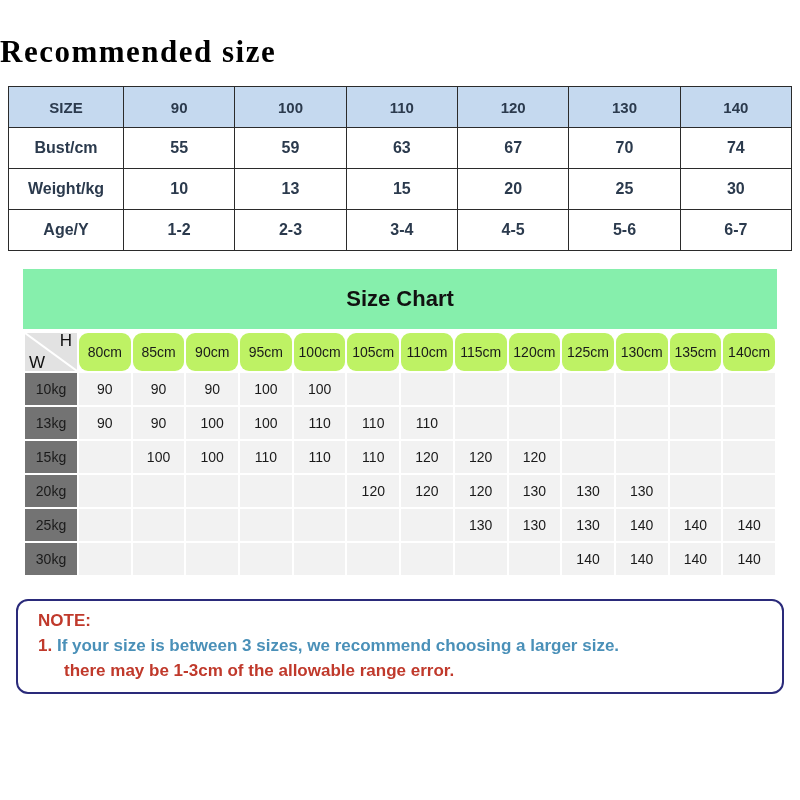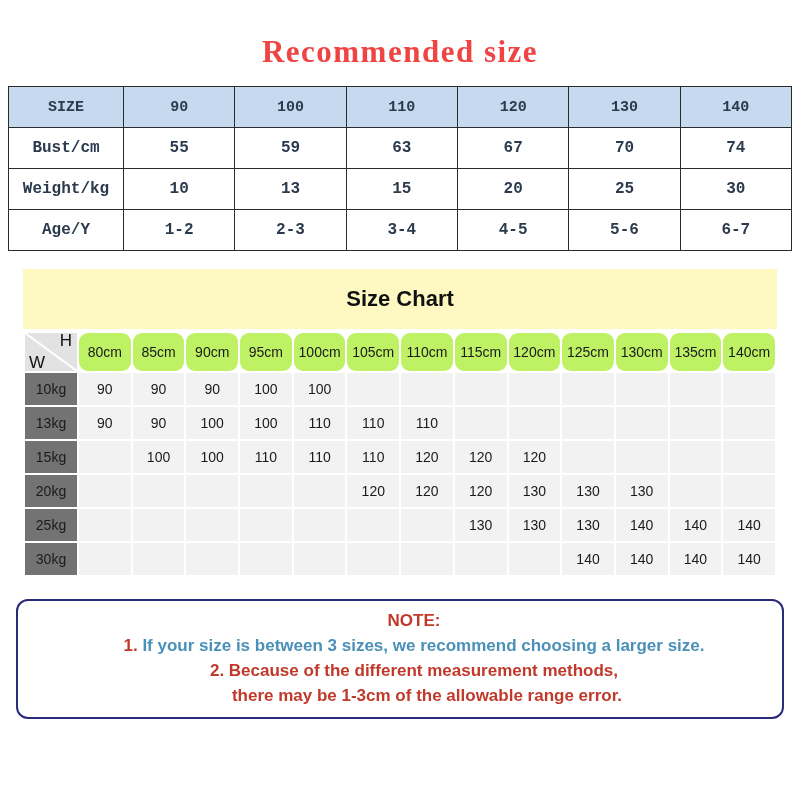--- a/index.html
+++ b/index.html
@@ -9,22 +9,21 @@
   body {
     width: 800px;
     height: 800px;
     background: #ffffff;
     font-family: "Liberation Sans", sans-serif;
     overflow: hidden;
   }
 
   
   .page-title {
-    text-align: center;
-    color: #ef4444;
+    color: #000000;
     font-family: "Liberation Serif", serif;
     font-size: 31px;
     font-weight: 700;
     letter-spacing: 1.5px;
     padding-top: 36px;
     padding-bottom: 0;
     line-height: 1;
   }
 
   
@@ -36,37 +35,37 @@
     width: 784px;
     table-layout: fixed;
   }
   table.rec-table td {
     border: 1.5px solid #2b2b2b;
     text-align: center;
     font-size: 16px;
     font-weight: 700;
     color: #2b3a4d;
     height: 38px;
-    font-family: Liberation Mono, monospace;
+    font-family: Liberation Sans, sans-serif;
   }
   table.rec-table tr.rec-head td {
     background: #c5d9ef;
     font-size: 15px;
   }
   table.rec-table td.rec-label {
     width: 112px;
   }
 
   
   .chart-wrap {
     margin: 18px 0 0 23px;
     width: 754px;
   }
   .chart-banner {
-    background: #fef9c3;
+    background: #86efac;
     height: 60px;
     line-height: 60px;
     text-align: center;
     font-size: 22px;
     font-weight: 700;
     color: #111111;
     font-family: "Liberation Sans", sans-serif;
   }
   table.grid {
     border-collapse: separate;
@@ -135,24 +134,23 @@
   td.c-120 { background: #f6cc79; }
   td.c-130 { background: #8ef0ec; }
   td.c-140 { background: #cbee6b; }
   td.c-empty { background: #f2f2f2; }
 
   
   .note-box {
     margin: 22px 16px 0 16px;
     border: 2.5px solid #2a2a7a;
     border-radius: 12px;
-    padding: 7px 0 9px 28px;
+    padding: 7px 0 9px 20px;
     box-sizing: border-box;
     width: 768px;
-    text-align: center;
   }
   .note-line {
     font-family: "Liberation Sans", sans-serif;
     font-size: 17px;
     font-weight: 700;
     line-height: 25px;
     white-space: nowrap;
   }
   .note-red  { color: #c0392b; }
   .note-blue { color: #4a90b8; }
@@ -334,18 +332,14 @@
       </tbody>
   </table>
 </div>
 
 <div class="note-box">
   <div class="note-line note-red">NOTE:</div>
   <div class="note-line">
     <span class="note-num">1.</span>
     <span class="note-blue">If your  size  is  between 3 sizes,  we recommend choosing  a  larger  size.</span>
   </div>
-  <div class="note-line">
-    <span class="note-num">2.</span>
-    <span class="note-red">Because of  the  different measurement   methods,</span>
-  </div>
   <div class="note-line note-red note-indent">there  may  be  1-3cm  of  the  allowable  range  error.</div>
 </div>
 
 </body></html>

